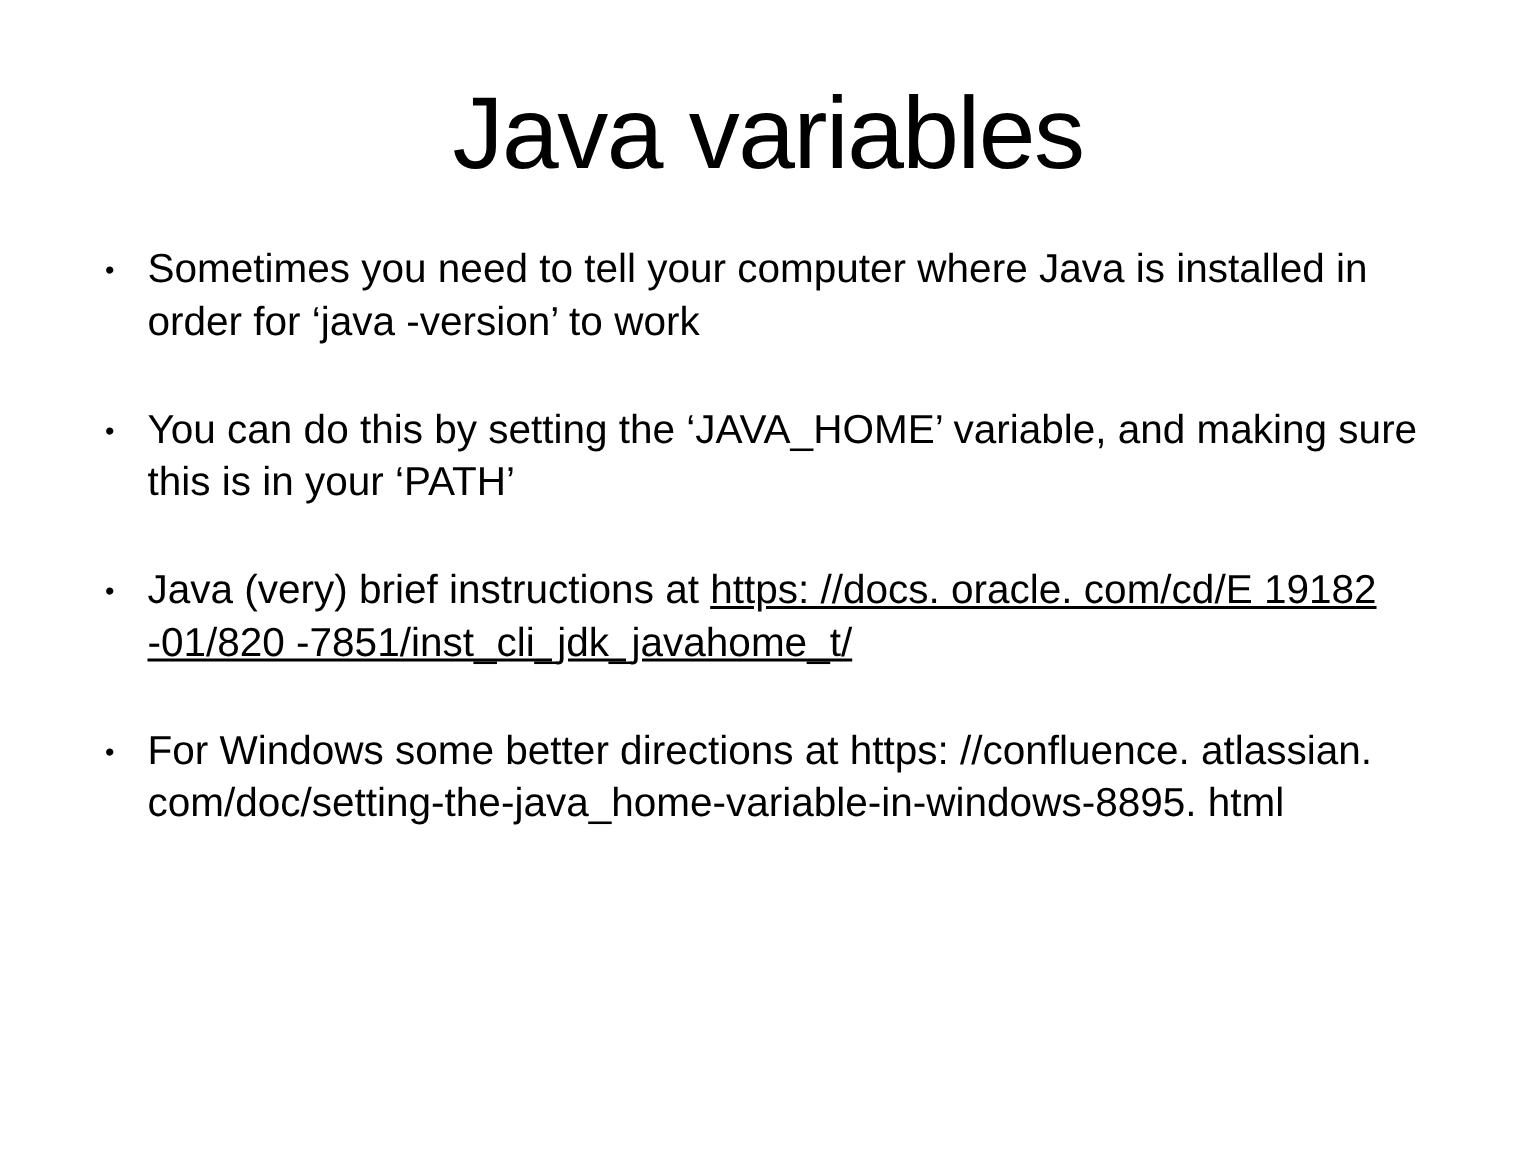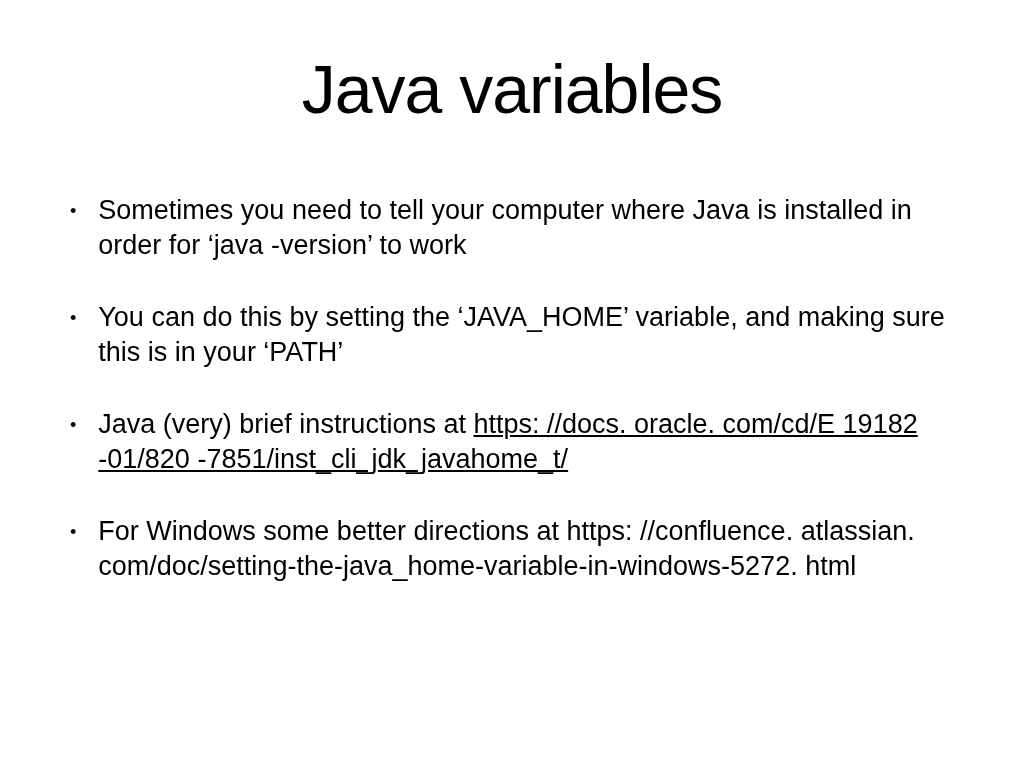--- a/index.html
+++ b/index.html
@@ -12,21 +12,21 @@
       height: 768px;
       background: #ffffff;
       font-family: Arial, Helvetica, sans-serif;
       color: #000000;
       padding: 50px 70px 40px 70px;
     }
     .title {
       font-size: 68px;
       text-align: center;
       font-weight: normal;
-      margin-bottom: 65px;
+      margin-bottom: 34px;
       letter-spacing: -1px;
     }
     ul {
       list-style: none;
     }
     li {
       display: flex;
       align-items: flex-start;
       font-size: 27px;
       line-height: 1.28;
@@ -62,15 +62,15 @@
   <li>
     <span class="bullet">•</span>
     <span class="content">You can do this by setting the ‘JAVA_HOME’ variable, and making sure this is in your ‘PATH’</span>
   </li>
   <li>
     <span class="bullet">•</span>
     <span class="content"><span>Java (very) brief instructions at </span><span class="link">https: //docs. oracle. com/cd/E 19182 -01/820 -7851/inst_cli_jdk_javahome_t/</span></span>
   </li>
   <li>
     <span class="bullet">•</span>
-    <span class="content">For Windows some better directions at https: //confluence. atlassian. com/doc/setting-the-java_home-variable-in-windows-5272. html</span>
+    <span class="content">For Windows some better directions at https: //confluence. atlassian. com/doc/setting-the-java_home-variable-in-windows-8895. html</span>
   </li>
 </ul>
 
 </body></html>

